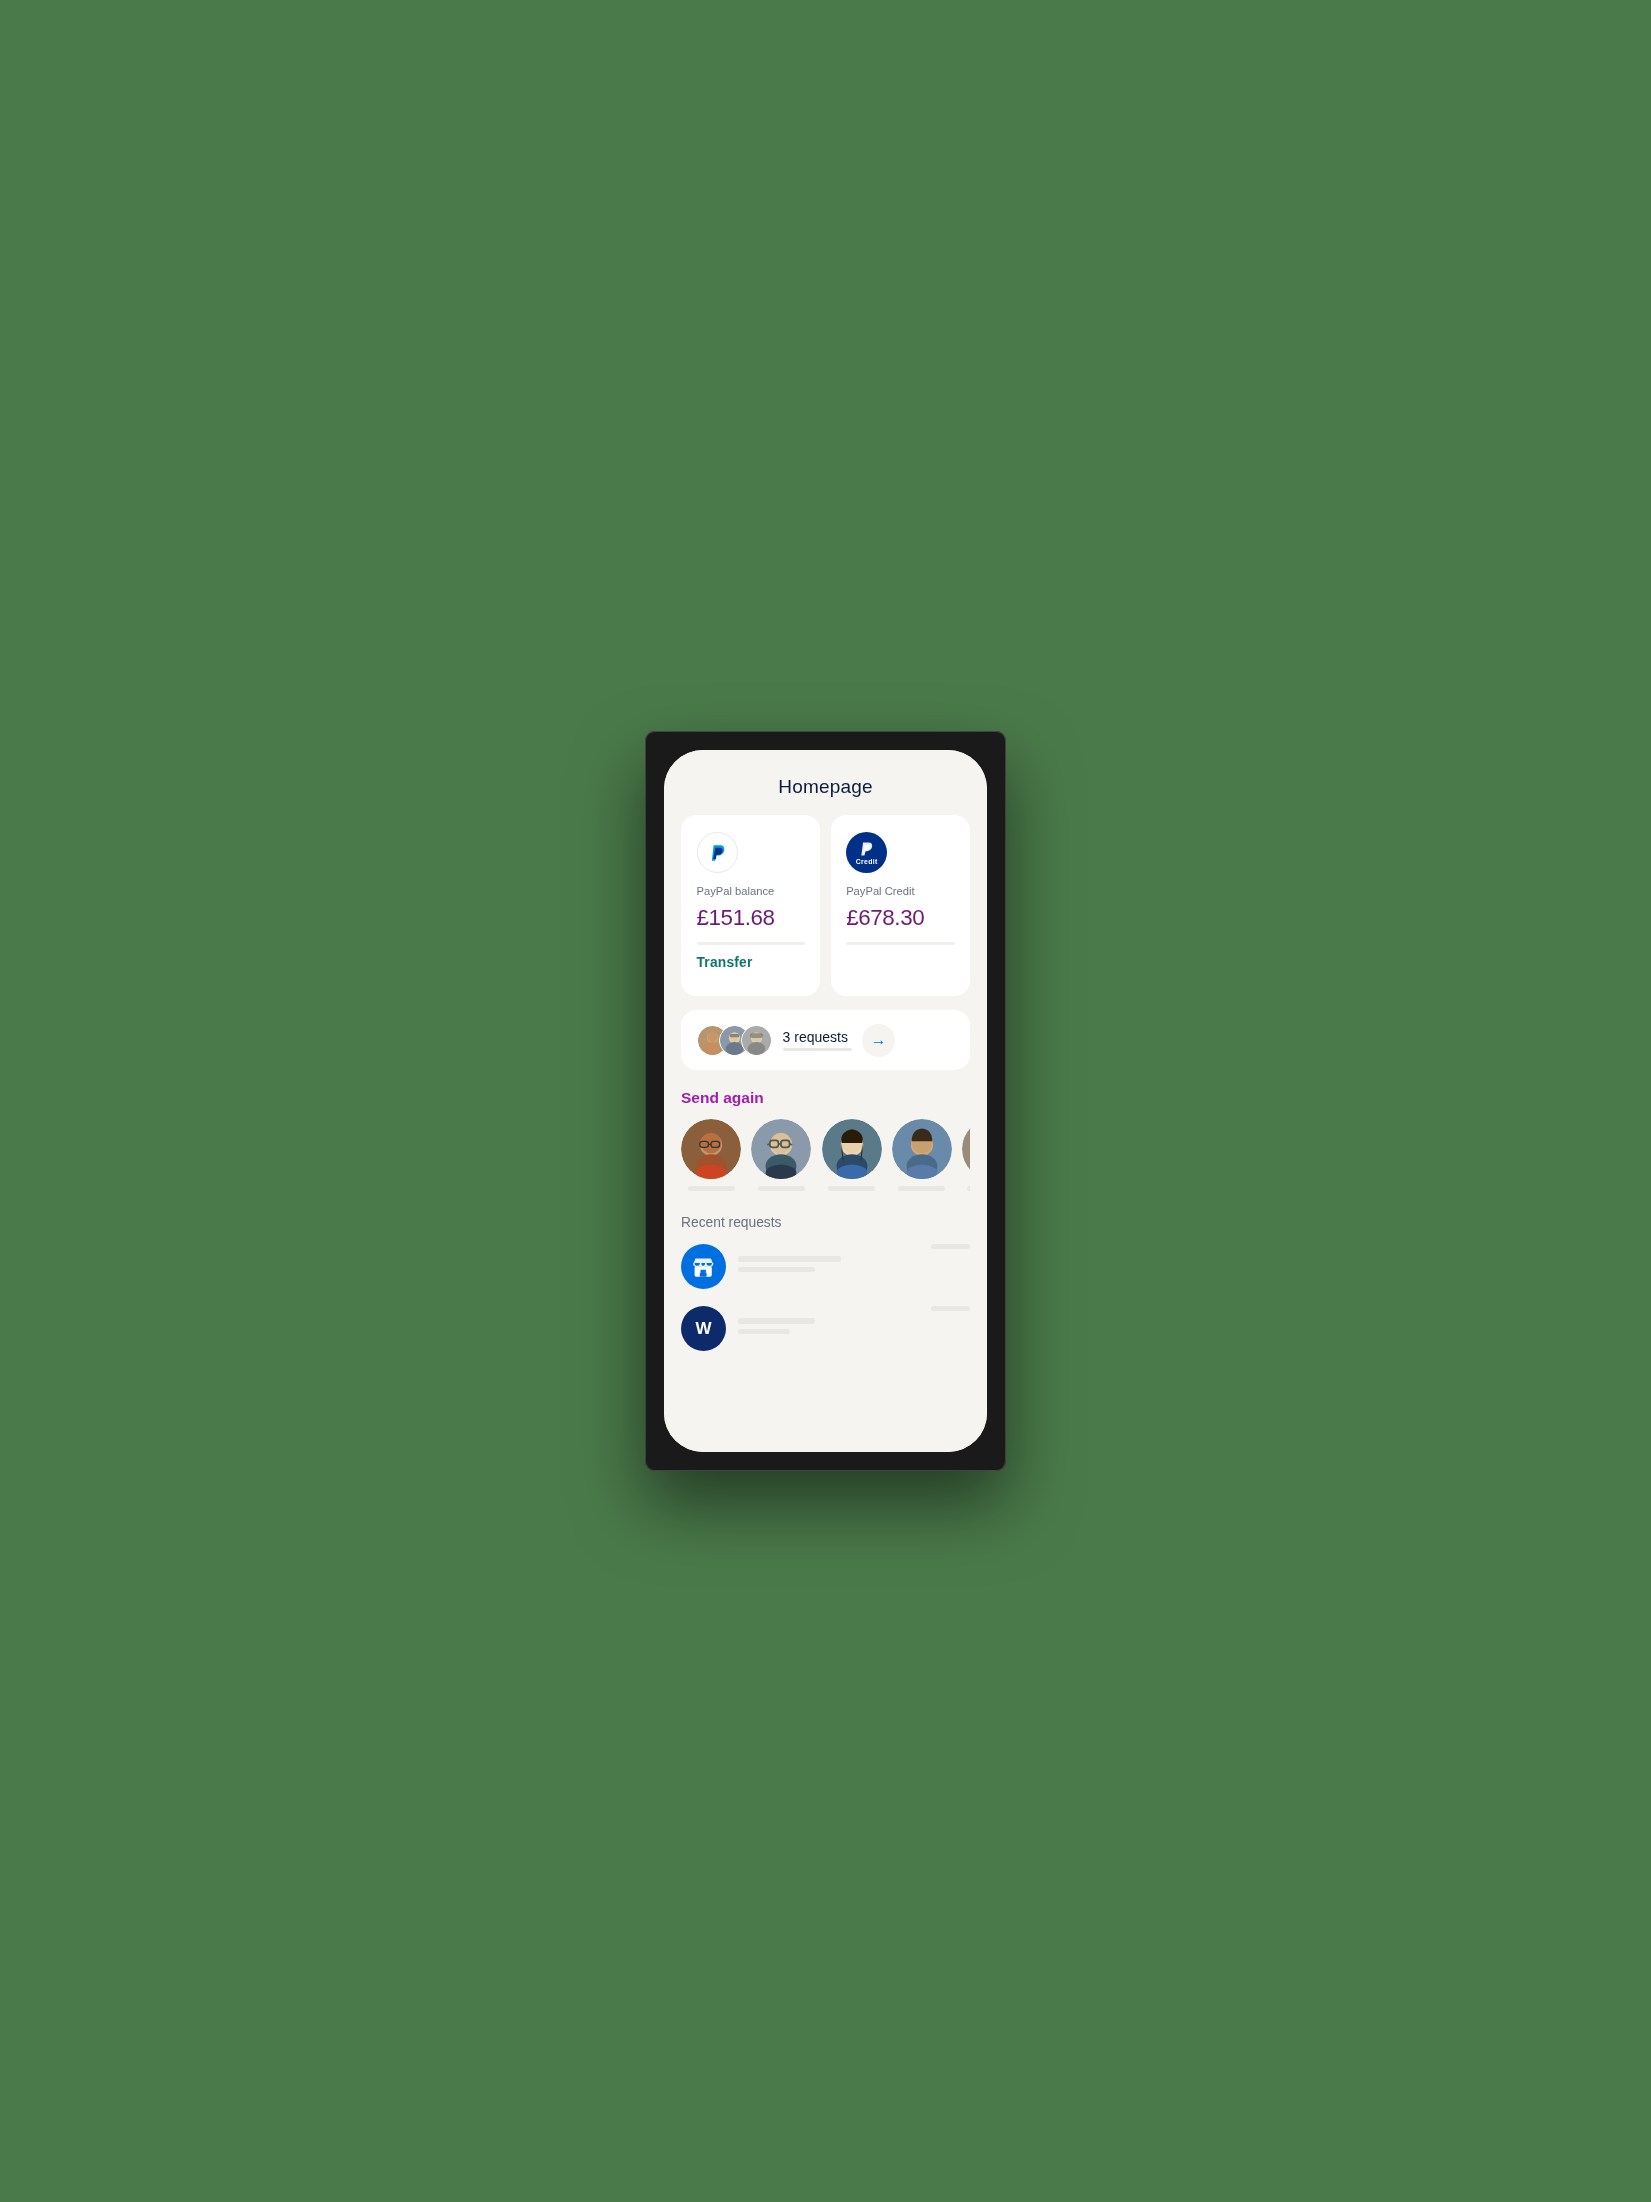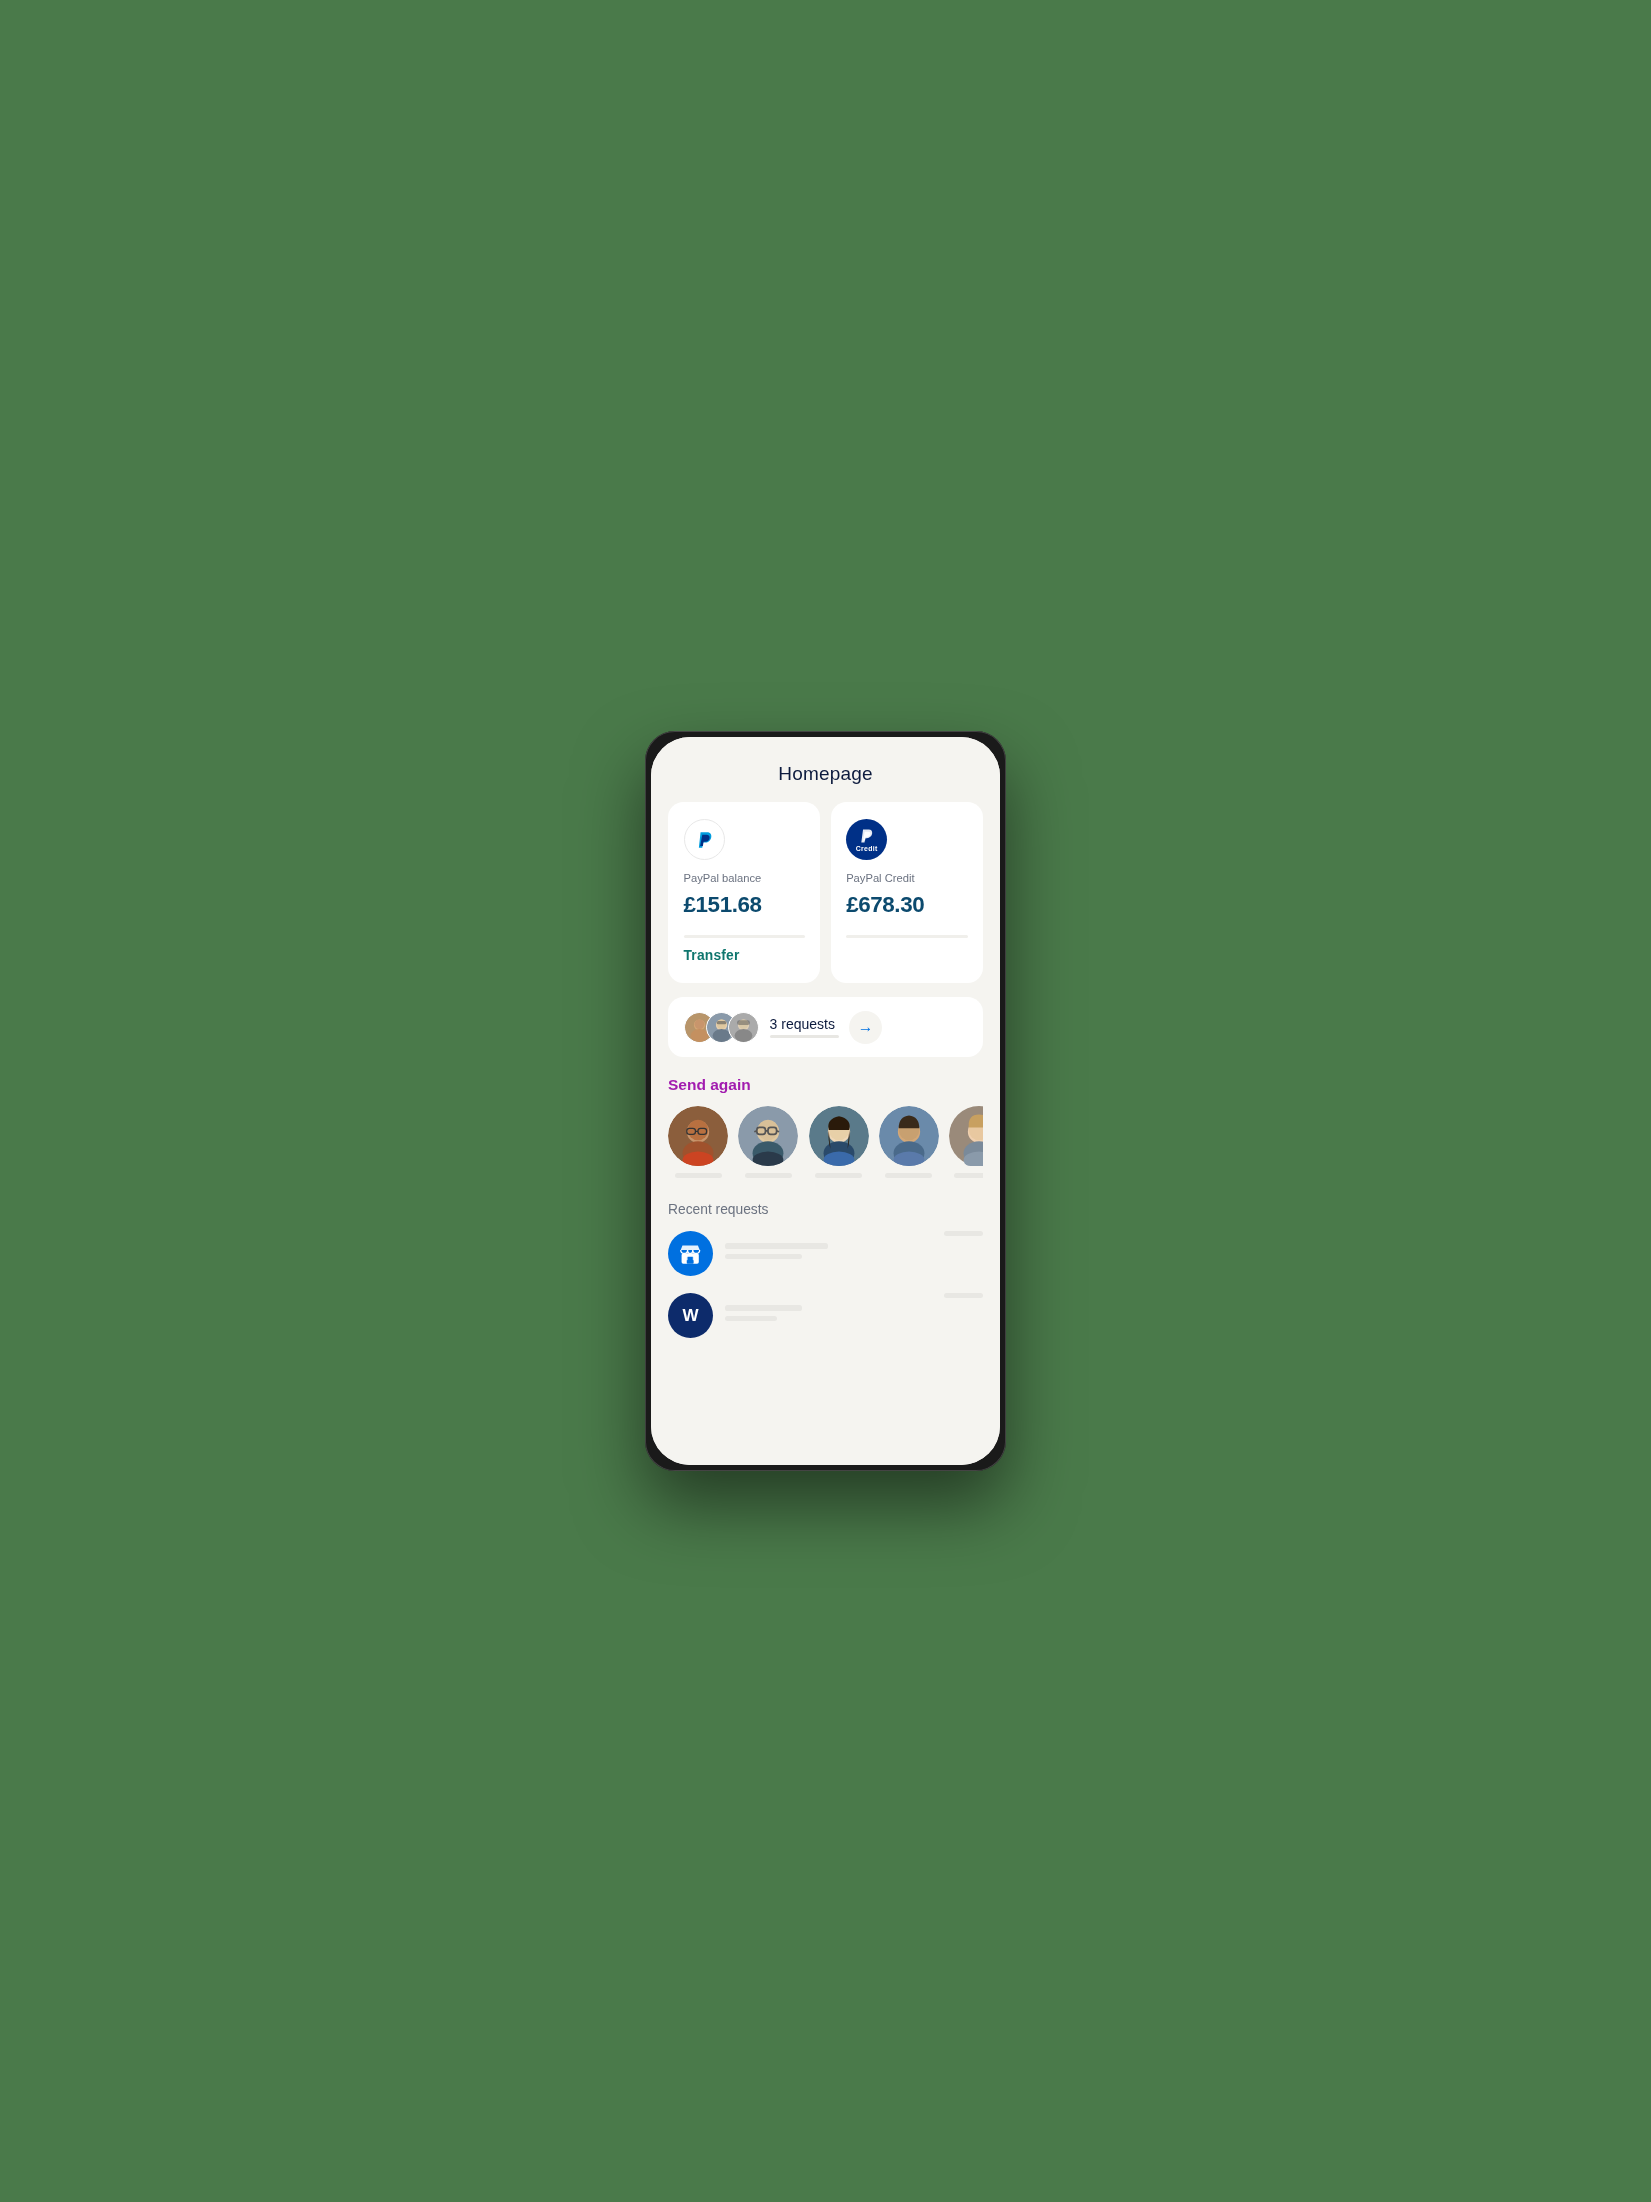--- a/index.html
+++ b/index.html
@@ -10,22 +10,22 @@
       justify-content: center;
       align-items: center;
       min-height: 100vh;
       font-family: -apple-system, BlinkMacSystemFont, 'Segoe UI', sans-serif;
     }
 
     .phone-outer {
       width: 361px;
       height: 740px;
       background: #1a1a1a;
-      border-radius: 30px;
-      padding: 6px;
+      border-radius: 10px;
+      padding: 19px;
       box-shadow: 0 34px 69px rgba(0,0,0,0.5), inset 0 0 0 0.9px #444;
       position: relative;
     }
 
     .phone-inner {
       width: 100%;
       height: 100%;
       background: #f5f4f0;
       border-radius: 39px;
       overflow: hidden;
@@ -104,24 +104,24 @@
 
     .card-type-label {
       font-size: 11.2px;
       color: #6b7280;
       margin-bottom: 8px;
       font-weight: 400;
     }
 
     .card-amount {
       font-size: 22.4px;
-      font-weight: 700;
-      color: #0c4a6e;
+      font-weight: 400;
+      color: #701a75;
       letter-spacing: -0.4px;
-      margin-bottom: 17px;
+      margin-bottom: 11px;
     }
 
     .card-divider {
       height: 2.6px;
       background: #f0efeb;
       border-radius: 1.7px;
       margin-bottom: 10.3px;
     }
 
     .transfer-btn {

